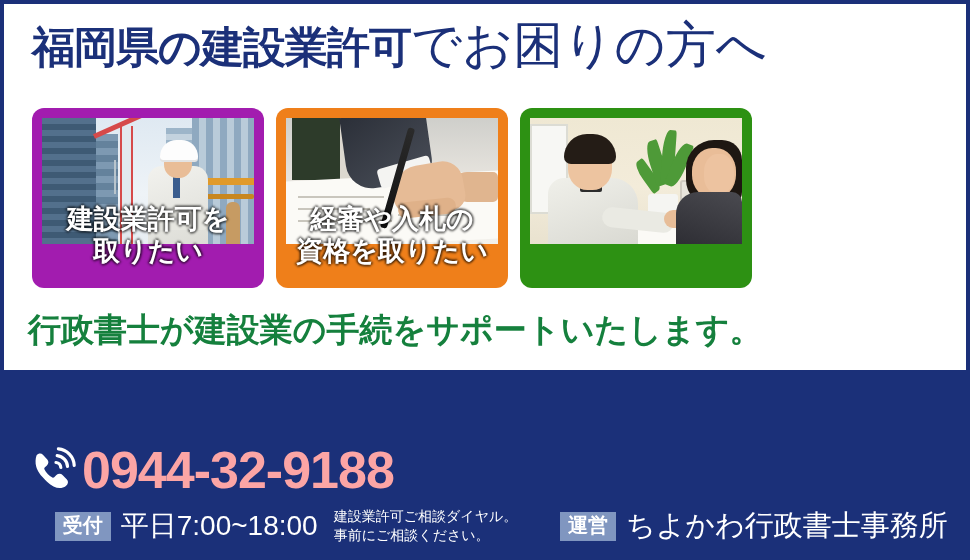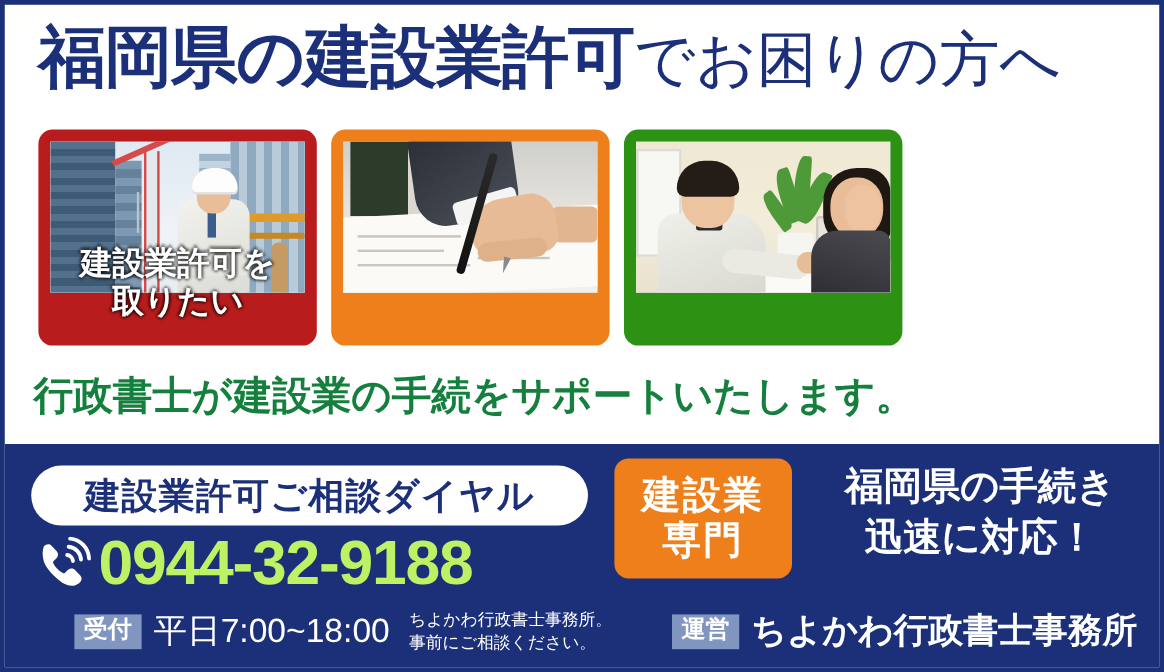--- a/index.html
+++ b/index.html
@@ -36,21 +36,21 @@
     left: 28px;
     top: 16px;
     width: 910px;
     height: 72px;
     white-space: nowrap;
     display: flex;
     align-items: baseline;
     color: #1b3079;
   }
   .headline .hl-strong {
-    font-size: 56px;
+    font-size: 43px;
     font-weight: bold;
     letter-spacing: -1px;
     line-height: 1;
   }
   .headline .hl-light {
     font-size: 50px;
     font-weight: normal;
     letter-spacing: 0px;
     line-height: 1;
   }
@@ -65,21 +65,21 @@
   }
   .card {
     position: absolute;
     top: 0;
     width: 232px;
     height: 180px;
     border-radius: 12px;
     overflow: hidden;
     box-sizing: border-box;
   }
-  .card-1 { left: 0px;   background: #b91c1c; }
+  .card-1 { left: 0px;   background: #a21caf; }
   .card-2 { left: 244px; background: #ef7f1a; }
   .card-3 { left: 488px; background: #2d9113; }
 
   .card-photo {
     position: absolute;
     left: 10px;
     top: 10px;
     width: 212px;
     height: 126px;
     overflow: hidden;
@@ -268,21 +268,21 @@
     position:absolute;
     left: 20px;
     top: 72px;
     width: 480px;
     height: 56px;
     display:flex;
     align-items:center;
   }
   .phone-icon { width: 54px; height: 46px; flex: none; margin-right: 4px; }
   .phone-number {
-    color:#bef264;
+    color:#fca5a5;
     font-size: 52px;
     font-weight: bold;
     letter-spacing: -1px;
     line-height: 1;
   }
 
   .reception-row {
     position:absolute;
     left: 22px;
     top: 136px;
@@ -364,21 +364,21 @@
     color:#ffffff;
     font-size: 20px;
     font-weight: bold;
     padding: 2px 8px 4px 8px;
     line-height: 1.15;
     margin-right: 10px;
   }
   .oper-name {
     color:#ffffff;
     font-size: 29px;
-    font-weight: bold;
+    font-weight: normal;
     letter-spacing: 0px;
     white-space: nowrap;
   }
 </style>
 </head>
 <body>
 
 <div id="banner">
 
   <div class="top-section">
@@ -428,20 +428,22 @@
             <div class="c2-line c2-l4"></div>
             <div class="c2-hand2"></div>
             <div class="c2-sleeve"></div>
             <div class="c2-cuff"></div>
             <div class="c2-hand"></div>
             <div class="c2-finger"></div>
             <div class="c2-pen"></div>
             <div class="c2-pen-tip"></div>
           </div>
         </div>
+        <div class="card-label">経審や入札の
+資格を取りたい</div>
       </div>
 
       <div class="card card-3">
         <div class="card-photo">
           <div class="scene">
             <div class="c3-wall"></div>
             <div class="c3-board"></div>
             <div class="c3-leaf c3-lf4"></div>
             <div class="c3-leaf c3-lf1"></div>
             <div class="c3-leaf c3-lf2"></div>
@@ -465,46 +467,41 @@
 
     </div>
 
     <div class="subhead">行政書士が建設業の手続をサポートいたします。</div>
 
 
   </div>
 
   <div class="bottom-section">
 
-    <div class="dial-pill">建設業許可ご相談ダイヤル</div>
 
     <div class="phone-row">
       <span class="phone-icon">
         <svg viewBox="0 0 54 46" width="54" height="46" aria-hidden="true">
           <path fill="#ffffff" d="M12.5 8.5c1.8-2.2 4.6-2.6 6.4-.7l4.4 4.6c1.6 1.7 1.4 4.3-.4 6l-2.2 2.1c-.5.5-.6 1.2-.3 1.8 1.6 3.3 4.6 6.4 8 8.2.6.3 1.3.2 1.8-.3l2.2-2.1c1.8-1.7 4.5-1.8 6.1-.1l4.4 4.6c1.8 1.9 1.3 4.7-1 6.4-5.4 4-12 2.2-18.9-4.3C16 28.2 13.4 24 12.2 19.6c-1-3.9-.8-8 .3-11.1z"></path>
           <path fill="none" stroke="#ffffff" stroke-width="3.2" stroke-linecap="round" d="M32 15.5c2.6.3 4.6 2.4 4.8 5"></path>
           <path fill="none" stroke="#ffffff" stroke-width="3.2" stroke-linecap="round" d="M33.2 8.6c5.6.5 10 5.1 10.3 10.8"></path>
           <path fill="none" stroke="#ffffff" stroke-width="3.2" stroke-linecap="round" d="M34.4 1.8c8.6.7 15.4 7.8 15.8 16.6"></path>
         </svg>
       </span>
       <span class="phone-number">0944-32-9188</span>
     </div>
 
     <div class="reception-row">
       <span class="badge-recv">受付</span>
       <span class="recv-hours">平日7:00~18:00</span>
-      <span class="recv-note">ちよかわ行政書士事務所。
+      <span class="recv-note">建設業許可ご相談ダイヤル。
 事前にご相談ください。</span>
     </div>
 
-    <div class="spec-badge">建設業
-専門</div>
-
-    <div class="promise">福岡県の手続き
-迅速に対応！</div>
+
 
     <div class="operator-row">
       <span class="badge-oper">運営</span>
       <span class="oper-name">ちよかわ行政書士事務所</span>
     </div>
 
   </div>
 
 </div>
 

